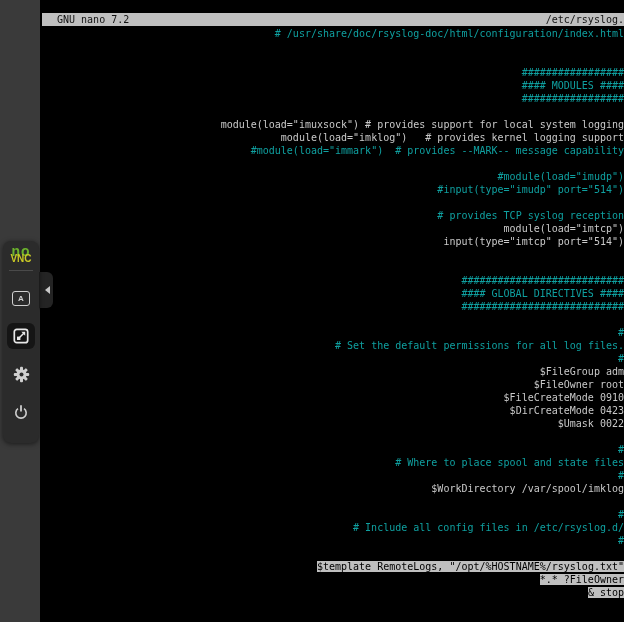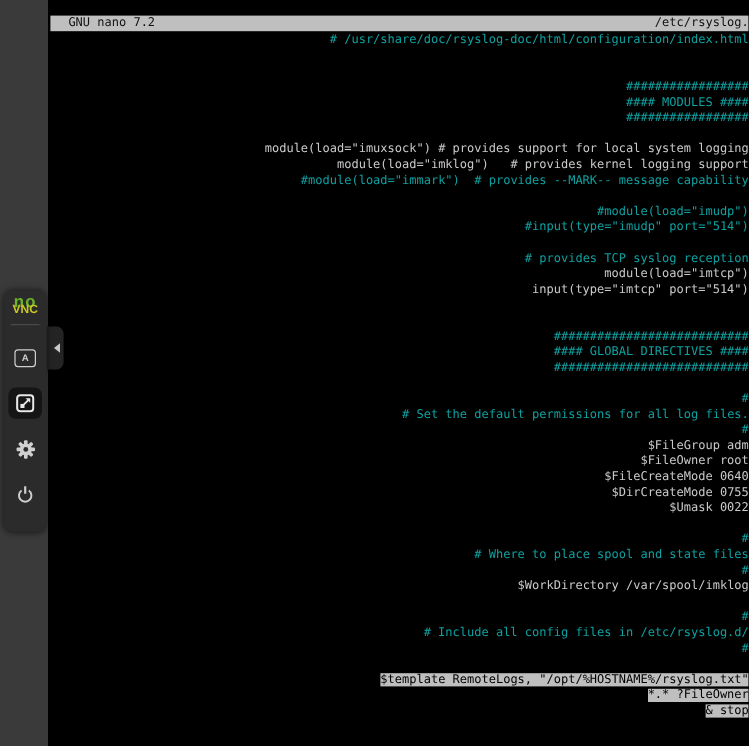--- a/index.html
+++ b/index.html
@@ -135,22 +135,22 @@
         <div class="term-line text"><span></span></div>
         <div class="term-line comment"><span>###########################</span></div>
         <div class="term-line comment"><span>#### GLOBAL DIRECTIVES ####</span></div>
         <div class="term-line comment"><span>###########################</span></div>
         <div class="term-line text"><span></span></div>
         <div class="term-line comment"><span>#</span></div>
         <div class="term-line comment"><span># Set the default permissions for all log files.</span></div>
         <div class="term-line comment"><span>#</span></div>
         <div class="term-line text"><span>$FileGroup adm</span></div>
         <div class="term-line text"><span>$FileOwner root</span></div>
-        <div class="term-line text"><span>$FileCreateMode 0640</span></div>
-        <div class="term-line text"><span>$DirCreateMode 0755</span></div>
+        <div class="term-line text"><span>$FileCreateMode 0910</span></div>
+        <div class="term-line text"><span>$DirCreateMode 0423</span></div>
         <div class="term-line text"><span>$Umask 0022</span></div>
         <div class="term-line text"><span></span></div>
         <div class="term-line comment"><span>#</span></div>
         <div class="term-line comment"><span># Where to place spool and state files</span></div>
         <div class="term-line comment"><span>#</span></div>
         <div class="term-line text"><span>$WorkDirectory /var/spool/imklog</span></div>
         <div class="term-line text"><span></span></div>
         <div class="term-line comment"><span>#</span></div>
         <div class="term-line comment"><span># Include all config files in /etc/rsyslog.d/</span></div>
         <div class="term-line comment"><span>#</span></div>

